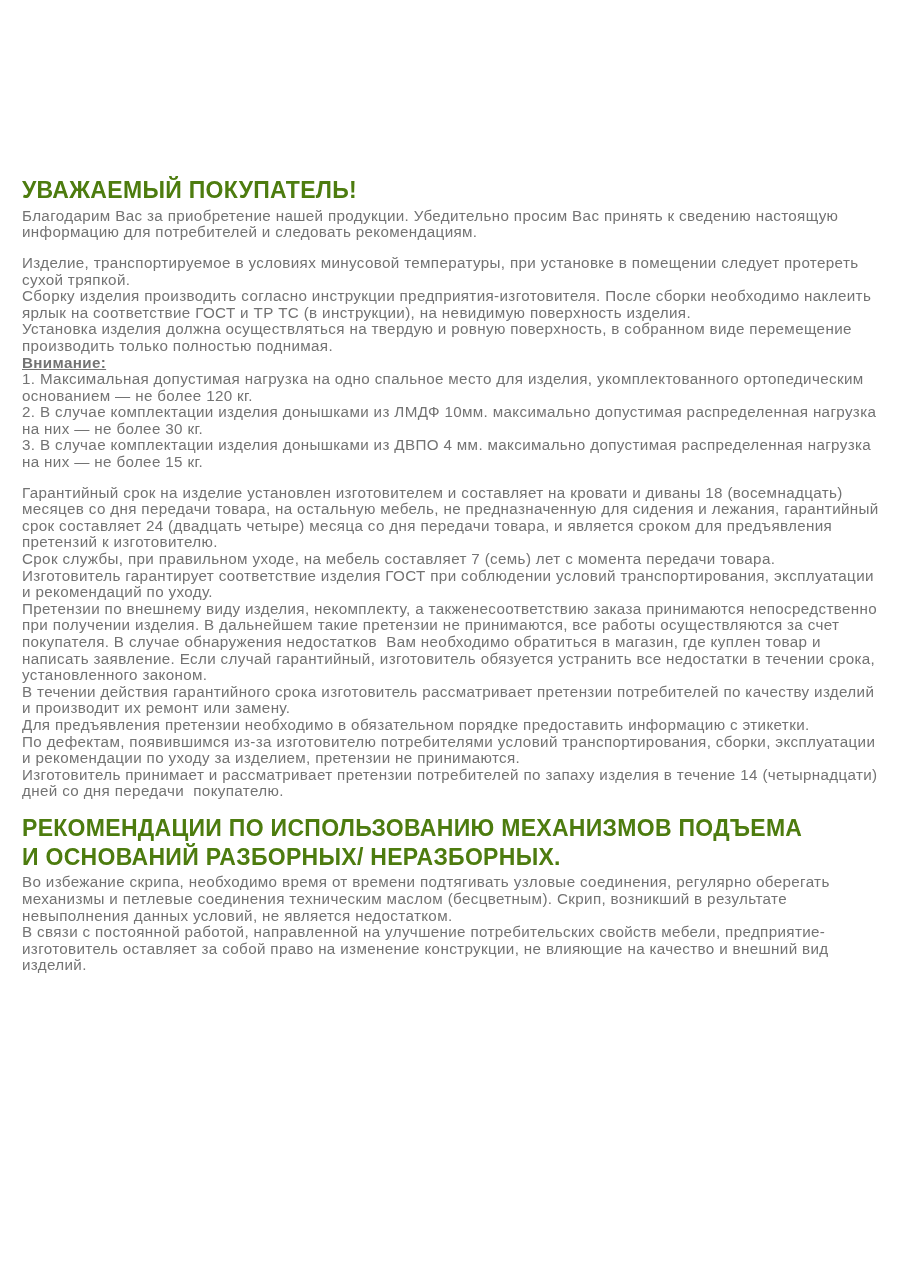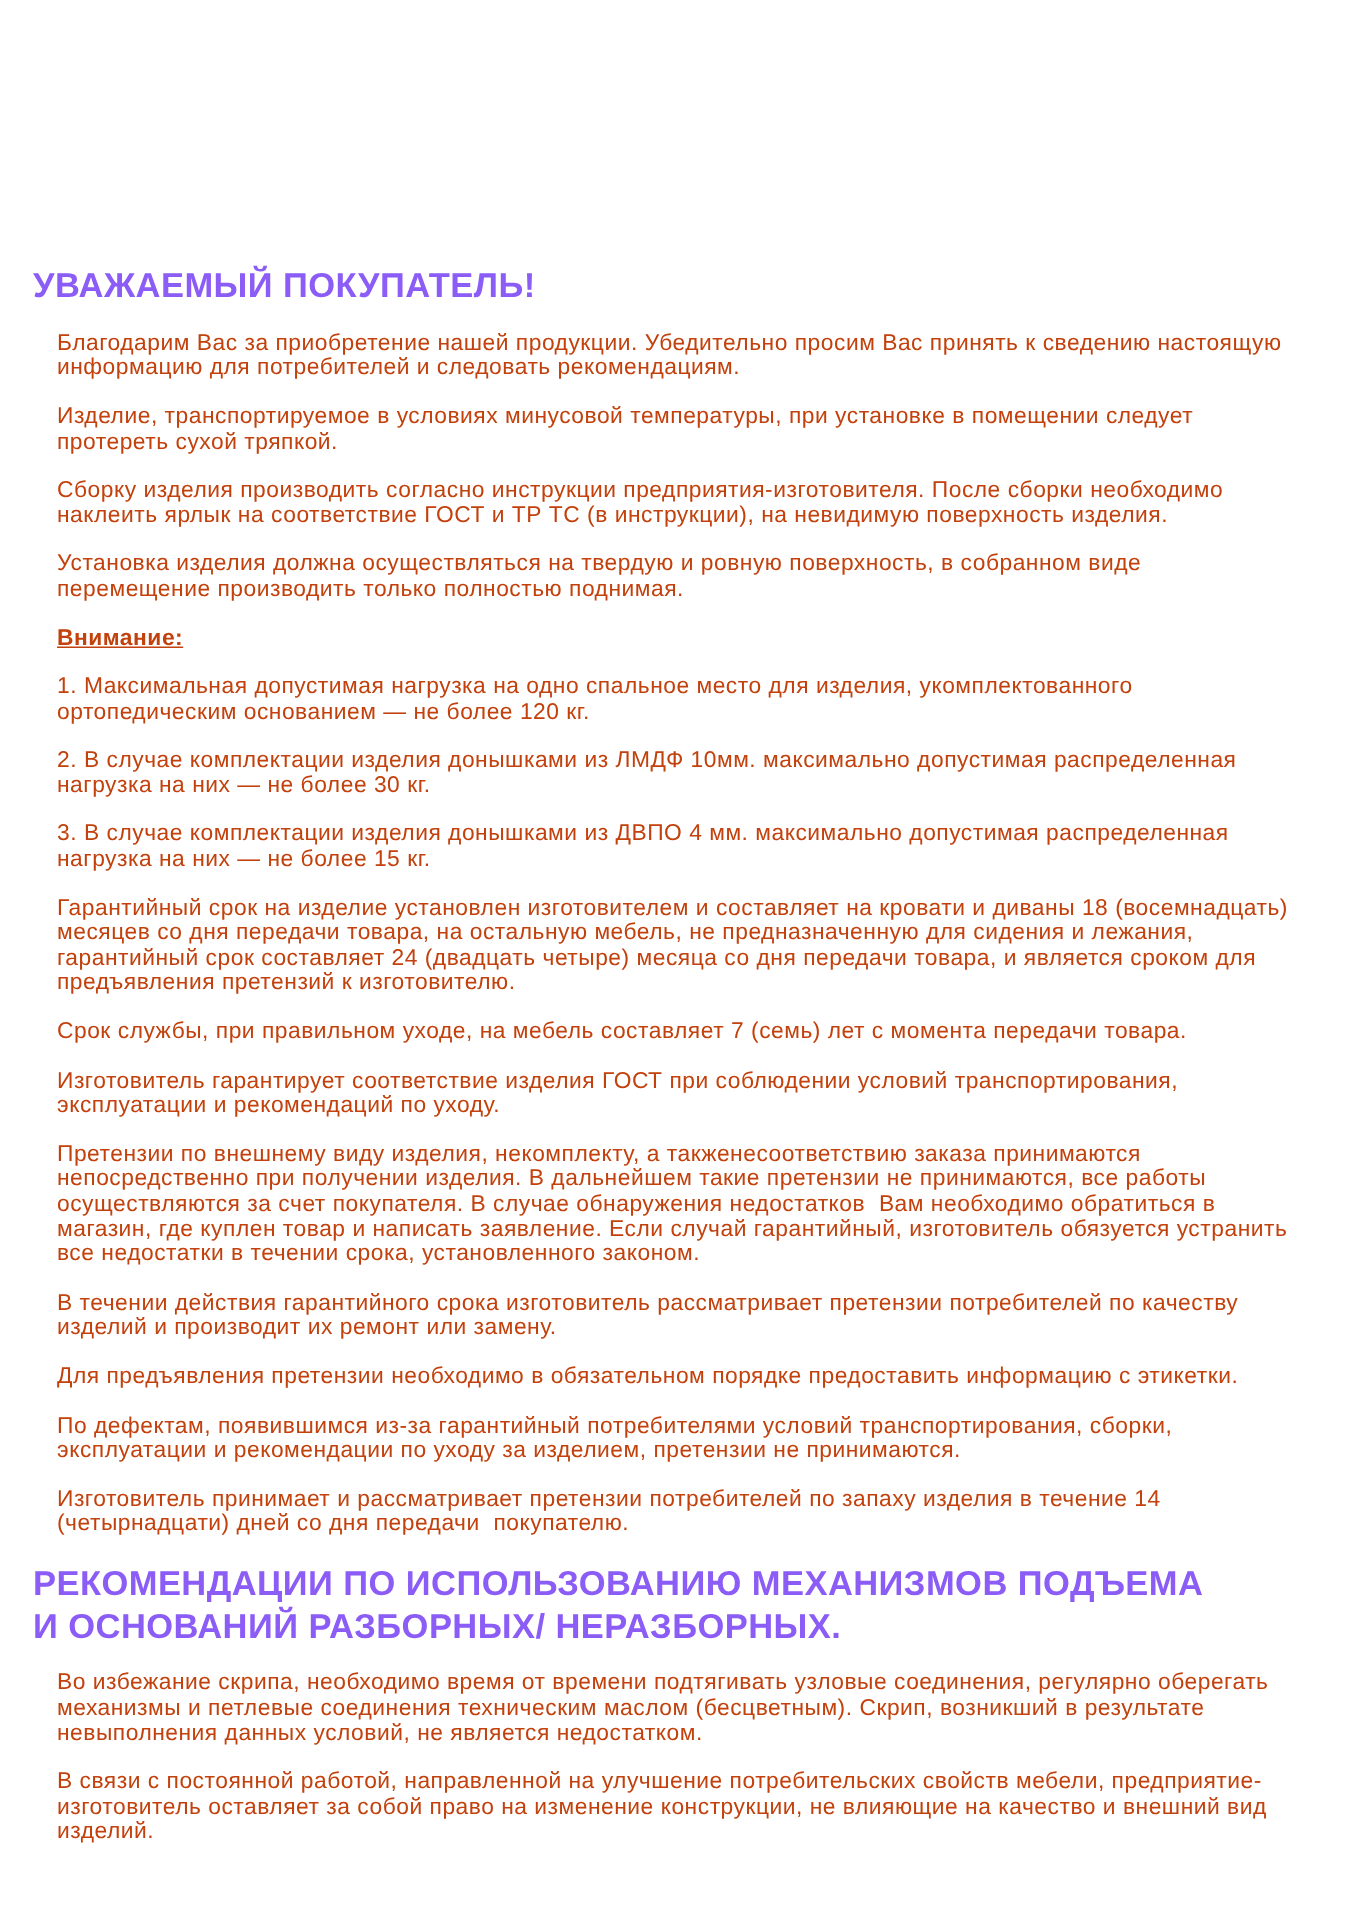--- a/index.html
+++ b/index.html
@@ -19,29 +19,29 @@
     color: #1c1c1c;
   }
   .doc-section { margin: 0 0 14px 0; }
   .doc-section h1 {
     margin: 0 0 3px 0;
     font-size: 23px;
     font-weight: 600;
     line-height: 1.25;
     letter-spacing: 0.3px;
     white-space: pre-line;
-    color: #8b5cf6;
+    color: #4d7c0f;
   }
   .doc-section p {
-    margin: 16px;
+    margin: 0;
     font-size: 15.2px;
     line-height: 16.6px;
     letter-spacing: 0.35px;
     white-space: pre-wrap;
-    color: #c2410c;
+    color: #737373;
   }
   .attention-label {
     font-weight: 700;
     text-decoration: underline;
   }
 </style>
 </head>
 <body>
 
 <div class="page">
@@ -61,21 +61,21 @@
     <p>3. В случае комплектации изделия донышками из ДВПО 4 мм. максимально допустимая распределенная нагрузка на них — не более 15 кг.</p>
   </section>
 
   <section class="doc-section">
     <p>Гарантийный срок на изделие установлен изготовителем и составляет на кровати и диваны 18 (восемнадцать) месяцев со дня передачи товара, на остальную мебель, не предназначенную для сидения и лежания, гарантийный срок составляет 24 (двадцать четыре) месяца со дня передачи товара, и является сроком для предъявления претензий к изготовителю.</p>
     <p>Срок службы, при правильном уходе, на мебель составляет 7 (семь) лет с момента передачи товара.</p>
     <p>Изготовитель гарантирует соответствие изделия ГОСТ при соблюдении условий транспортирования, эксплуатации и рекомендаций по уходу.</p>
     <p>Претензии по внешнему виду изделия, некомплекту, а такженесоответствию заказа принимаются непосредственно при получении изделия. В дальнейшем такие претензии не принимаются, все работы осуществляются за счет покупателя. В случае обнаружения недостатков  Вам необходимо обратиться в магазин, где куплен товар и написать заявление. Если случай гарантийный, изготовитель обязуется устранить все недостатки в течении срока, установленного законом.</p>
     <p>В течении действия гарантийного срока изготовитель рассматривает претензии потребителей по качеству изделий и производит их ремонт или замену.</p>
     <p>Для предъявления претензии необходимо в обязательном порядке предоставить информацию с этикетки.</p>
-    <p>По дефектам, появившимся из-за гарантийный потребителями условий транспортирования, сборки, эксплуатации и рекомендации по уходу за изделием, претензии не принимаются.</p>
+    <p>По дефектам, появившимся из-за изготовителю потребителями условий транспортирования, сборки, эксплуатации и рекомендации по уходу за изделием, претензии не принимаются.</p>
     <p>Изготовитель принимает и рассматривает претензии потребителей по запаху изделия в течение 14 (четырнадцати) дней со дня передачи  покупателю.</p>
   </section>
 
   <section class="doc-section">
     <h1>РЕКОМЕНДАЦИИ ПО ИСПОЛЬЗОВАНИЮ МЕХАНИЗМОВ ПОДЪЕМА
 И ОСНОВАНИЙ РАЗБОРНЫХ/ НЕРАЗБОРНЫХ.</h1>
     <p>Во избежание скрипа, необходимо время от времени подтягивать узловые соединения, регулярно оберегать механизмы и петлевые соединения техническим маслом (бесцветным). Скрип, возникший в результате невыполнения данных условий, не является недостатком.</p>
     <p>В связи с постоянной работой, направленной на улучшение потребительских свойств мебели, предприятие-изготовитель оставляет за собой право на изменение конструкции, не влияющие на качество и внешний вид изделий.</p>
   </section>
 

